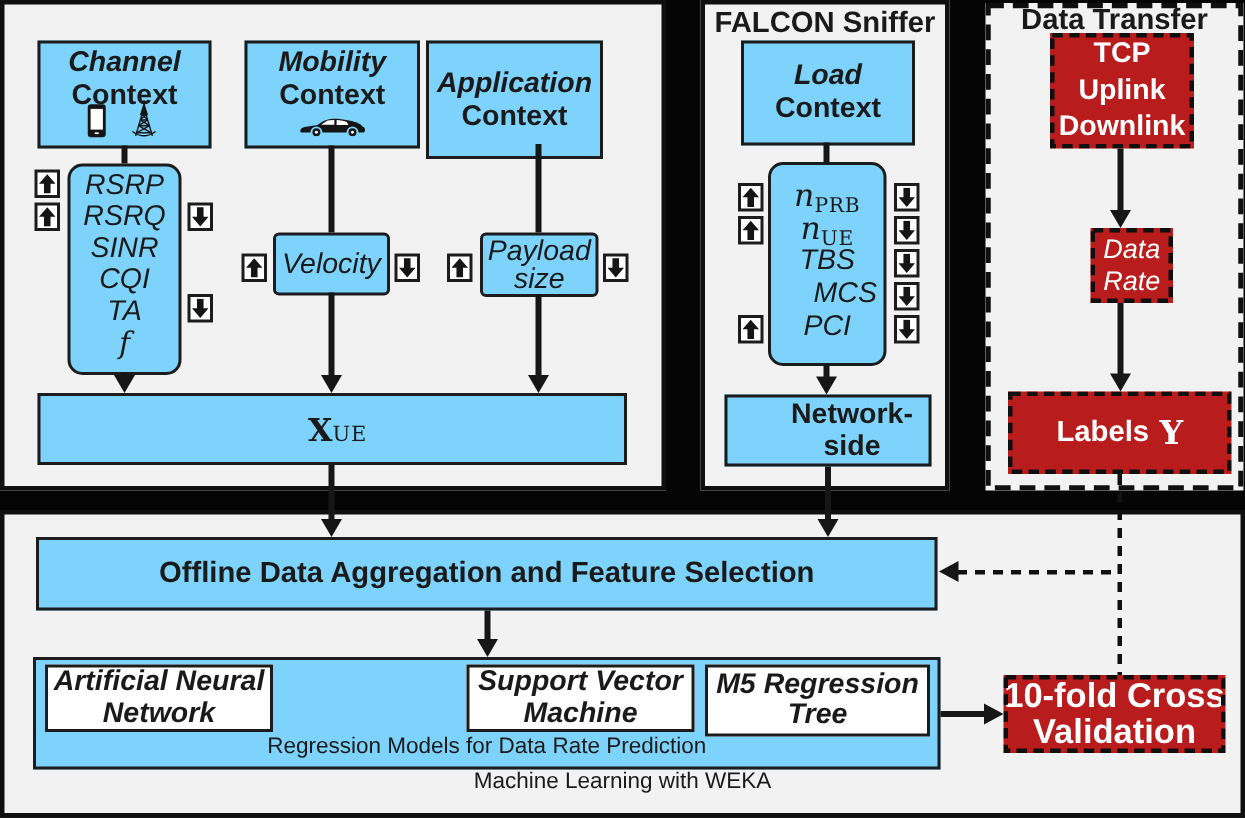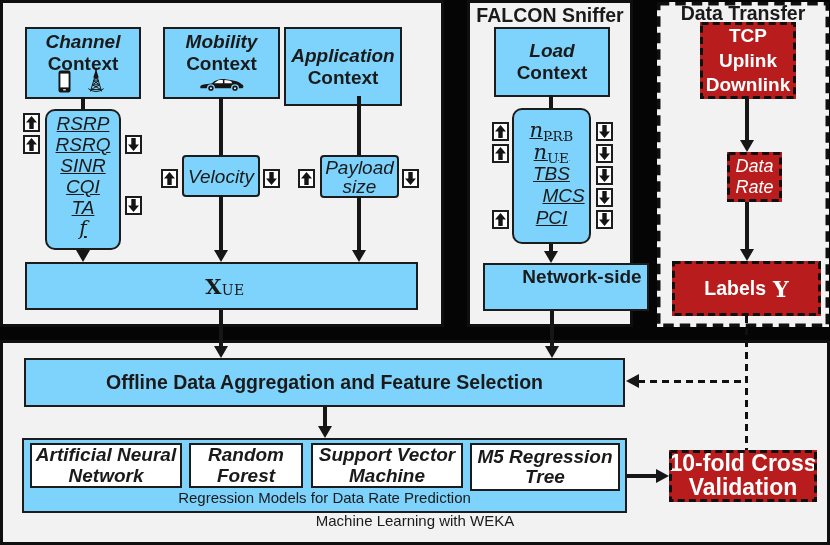--- a/index.html
+++ b/index.html
@@ -4,21 +4,21 @@
 <style>
   html,body{margin:0;padding:0;background:#000;}
   #stage{
     position:relative;width:830px;height:545px;background:#050505;overflow:hidden;
     font-family:"Liberation Sans",sans-serif;color:#1a1a1a;
   }
   .panel{position:absolute;background:#f2f2f2;border:3px solid #0f0f0f;box-sizing:border-box;}
   .panel-dashed{position:absolute;background:#f2f2f2;box-sizing:border-box;}
   .ptitle{position:absolute;text-align:center;font-weight:bold;font-size:19.5px;line-height:21px;}
   .gbox{position:absolute;background:#7dd3fc;border:2px solid #1c1c1c;box-sizing:border-box;text-align:center;}
-  .rbox{border-radius:10px;border-width:2.5px;text-decoration:underline;}
+  .rbox{border-radius:10px;border-width:2.5px;}
   .greenbox{position:absolute;background:#b91c1c;box-sizing:border-box;
             text-align:center;color:#fff;font-weight:bold;}
   .dash-svg{position:absolute;left:0;top:0;width:100%;height:100%;display:block;}
   .dash-svg rect{fill:none;stroke:#0f0f0f;}
   .dr-panel{x:1.75px;y:1.75px;width:calc(100% - 3.5px);height:calc(100% - 3.5px);stroke-width:3.5px;stroke-dasharray:10.5 6;}
   .dr-green{x:1.5px;y:1.5px;width:calc(100% - 3px);height:calc(100% - 3px);stroke-width:3px;stroke-dasharray:7 4.2;}
   .ctx-line1{font-size:19px;line-height:22px;font-weight:bold;font-style:italic;}
   .ctx-line2{font-size:19px;line-height:22px;font-weight:bold;}
   .metric{font-size:19px;line-height:21px;font-style:italic;}
   .serifit{font-family:"DejaVu Serif","Liberation Serif",serif;}
@@ -251,21 +251,21 @@
     </div>
   <div class="abox" style="left:596px;top:209.5px;">
       <svg width="11" height="13" viewBox="0 0 12 14">
         <path d="M6 14 L12 7 L8.4 7 L8.4 0 L3.6 0 L3.6 7 L0 7 Z" fill="#151515"></path>
       </svg>
     </div>
 
   <div class="vline" style="left:549.25px;top:244px;height:8px;"></div>
   <div class="head-down" style="left:543.5px;top:251px;"></div>
 
-  <div class="gbox" style="left:483px;top:263px;width:166px;height:48px;padding-top:1px;padding-left:32px;">
+  <div class="gbox" style="left:483px;top:263px;width:138px;height:48px;padding-top:1px;padding-left:32px;">
     <div style="font-weight:bold;font-size:19px;line-height:21px;">Network-side</div>
   </div>
 
   <div class="vline" style="left:550.25px;top:311px;height:36px;"></div>
   <div class="head-down" style="left:544.5px;top:346px;"></div>
 
   <div class="ptitle" style="left:657px;top:3px;width:172px;">Data Transfer</div>
 
   <div class="greenbox" style="left:700px;top:22px;width:96px;height:77px;font-size:19px;line-height:24.5px;padding-top:2px;">
     <svg class="dash-svg">
@@ -309,24 +309,20 @@
 
   <div class="vline" style="left:323.25px;top:407px;height:20px;"></div>
   <div class="head-down" style="left:317.5px;top:426px;"></div>
 
   <div class="gbox" style="left:22px;top:438px;width:605px;height:75px;"></div>
 
   <div class="wbox flexcol" style="left:30px;top:443px;width:152px;height:45px;">
     <div>Artificial Neural</div>
     <div>Network</div>
   </div>
-  <div class="wbox flexcol" style="left:189px;top:443px;width:114px;height:45px;">
-    <div>Random</div>
-    <div>Forest</div>
-  </div>
   <div class="wbox flexcol" style="left:311px;top:443px;width:152px;height:45px;">
     <div>Support Vector</div>
     <div>Machine</div>
   </div>
   <div class="wbox flexcol" style="left:470px;top:443px;width:150px;height:48px;">
     <div>M5 Regression</div>
     <div>Tree</div>
   </div>
 
   <div class="cap" style="left:22px;top:489px;width:605px;">Regression Models for Data Rate Prediction</div>

